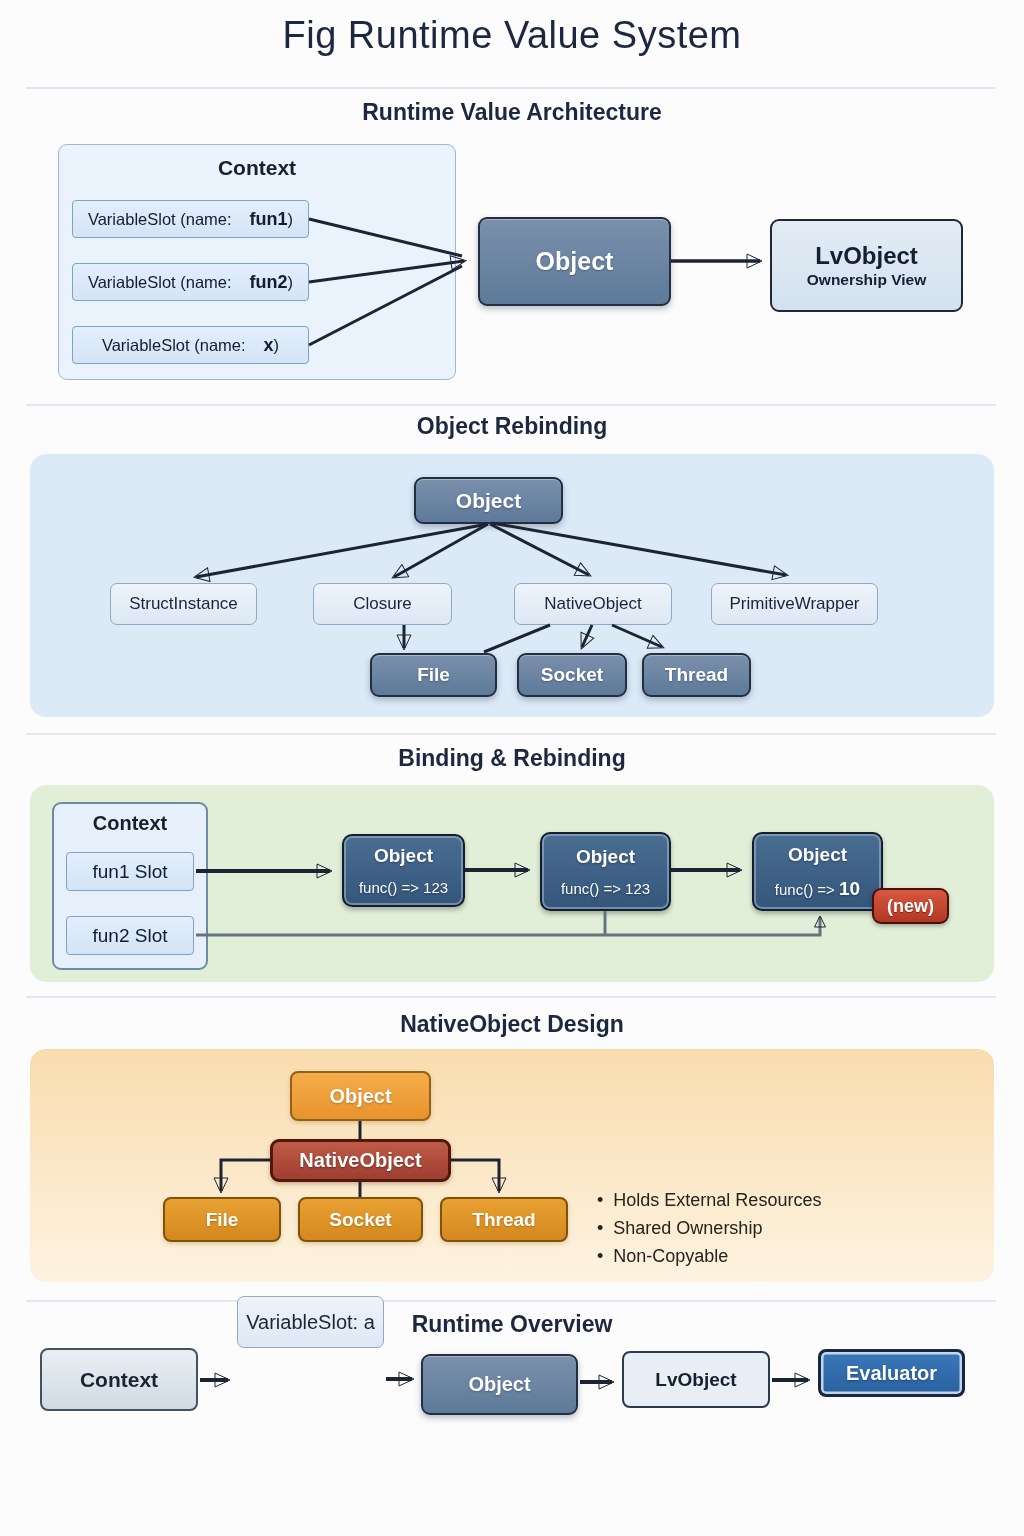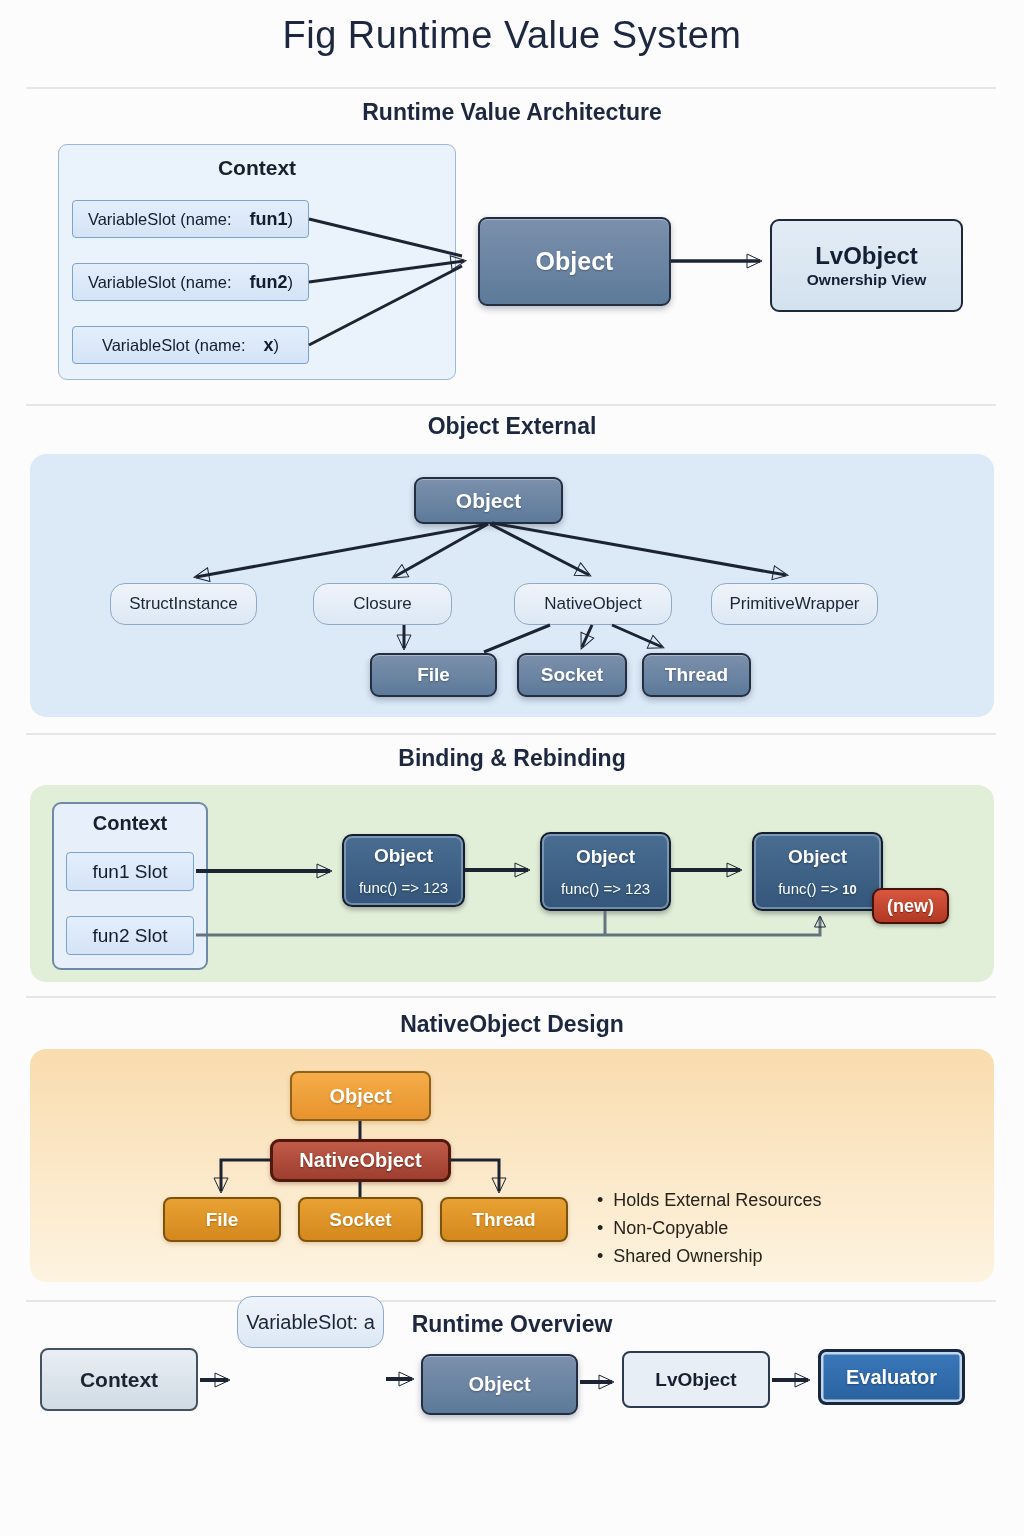--- a/index.html
+++ b/index.html
@@ -32,21 +32,21 @@
 
   
   .slate{
     background:linear-gradient(180deg,#7b90ac,#5d7a9a);
     border:2.5px solid #232e40; border-radius:9px; color:#fff; font-weight:700;
     box-shadow:0 3px 6px rgba(30,40,60,.3), inset 0 1px 0 rgba(255,255,255,.35);
     text-shadow:0 1px 2px rgba(20,30,45,.35);
   }
   .lightbox{
     background:linear-gradient(180deg,#eef3fa,#dde8f4);
-    border:1.5px solid #8fa9c6; border-radius:15px; color:#1a2636;text-align:center;
+    border:1.5px solid #8fa9c6; border-radius:7px; color:#1a2636;text-align:center;
   }
   .slotbox{
     background:linear-gradient(180deg,#e3eefb,#d4e4f6);
     border:1.5px solid #7da2cc; border-radius:4px; color:#141d2b; font-size:16.5px;
   }
   .lv1{
     background:linear-gradient(180deg,#e3ecf5,#d3e1ef);
     border:2.5px solid #1e2838; border-radius:9px; color:#131f33;
   }
   .darkblue{
@@ -84,21 +84,21 @@
     border:3px solid #17273f; border-radius:8px; color:#fff; font-weight:700;
     box-shadow:inset 0 0 0 2.5px rgba(220,232,245,.85);
     text-shadow:0 1px 2px rgba(10,25,50,.4);
   }
 
   .panel-label{font-weight:700; font-size:21px; color:#16202e; text-align:center;}
   .obj-sub{font-size:15px; font-weight:400; margin-top:12px;}
   .bullet-row{display:flex; align-items:center; height:28px; font-size:18px; color:#26221c;}
   .bullet-row::before{content:"\2022"; margin-right:10px; font-size:18px; color:#26221c;}
   .name-strong{font-weight:600; font-size:18px;margin-left:18px;}
-  .bold{font-weight:700; font-size:13px;}
+  .bold{font-weight:700; font-size:19px;}
 
   svg.connectors{position:absolute; left:0; top:0; pointer-events:none;}
   svg.connectors line, svg.connectors path{stroke:var(--arrow,#1c2433); fill:none;}
   svg.connectors .gray{stroke:var(--gray-arrow,#64747f);}
 </style>
 </head>
 <body>
 
 <div class="page">
 
@@ -127,21 +127,21 @@
   </div>
 
   <div class="abs slate center" style="left:478px;top:217px;width:193px;height:89px;font-size:25px">Object</div>
 
   <div class="abs lv1 col" style="left:770px;top:219px;width:193px;height:93px">
     <div style="font-size:24px;font-weight:700">LvObject</div>
     <div style="font-size:15.5px;font-weight:700;margin-top:1px">Ownership View</div>
   </div>
 
   <div class="hr" style="top:404px"></div>
-  <div class="abs sec-h" style="top:413px">Object External</div>
+  <div class="abs sec-h" style="top:413px">Object Rebinding</div>
   <div class="abs hier-panel" style="left:30px;top:454px;width:964px;height:263px"></div>
 
   <div class="abs slate center" style="left:414px;top:477px;width:149px;height:47px;font-size:21px">Object</div>
 
   <div class="abs lightbox center" style="left:110px;top:583px;width:147px;height:42px;font-size:17px">StructInstance</div>
   <div class="abs lightbox center" style="left:313px;top:583px;width:139px;height:42px;font-size:17px">Closure</div>
   <div class="abs lightbox center" style="left:514px;top:583px;width:158px;height:42px;font-size:17px">NativeObject</div>
   <div class="abs lightbox center" style="left:711px;top:583px;width:167px;height:42px;font-size:17px">PrimitiveWrapper</div>
 
   <div class="abs slate center" style="left:370px;top:653px;width:127px;height:44px;font-size:19px">File</div>
@@ -179,32 +179,32 @@
   <div class="abs orange-panel" style="left:30px;top:1049px;width:964px;height:233px"></div>
 
   <div class="abs orangebox center" style="left:290px;top:1071px;width:141px;height:50px;font-size:20px">Object</div>
   <div class="abs brick center" style="left:270px;top:1139px;width:181px;height:43px;font-size:20px">NativeObject</div>
   <div class="abs orangebox deep center" style="left:163px;top:1197px;width:118px;height:45px;font-size:19px">File</div>
   <div class="abs orangebox deep center" style="left:298px;top:1197px;width:125px;height:45px;font-size:19px">Socket</div>
   <div class="abs orangebox deep center" style="left:440px;top:1197px;width:128px;height:45px;font-size:19px">Thread</div>
 
   <div class="abs" style="left:597px;top:1186px;width:340px">
     <div class="bullet-row">Holds External Resources</div>
+    <div class="bullet-row">Shared Ownership</div>
     <div class="bullet-row">Non-Copyable</div>
-    <div class="bullet-row">Shared Ownership</div>
   </div>
 
   <div class="hr" style="top:1300px"></div>
   <div class="abs sec-h" style="top:1311px">Runtime Overview</div>
 
   <div class="abs ctx-bottom center" style="left:40px;top:1348px;width:158px;height:63px;font-size:21px">Context</div>
   <div class="abs lightbox center" style="left:237px;top:1296px;width:147px;height:52px;font-size:20px;border-width:1.5px">VariableSlot: a</div>
   <div class="abs slate center" style="left:421px;top:1354px;width:157px;height:61px;font-size:20px">Object</div>
   <div class="abs lv-bottom center" style="left:622px;top:1351px;width:148px;height:57px;font-size:19px">LvObject</div>
-  <div class="abs evaluator center" style="left:818px;top:1349px;width:147px;height:56px;font-size:20px">Evaluator</div>
+  <div class="abs evaluator center" style="left:818px;top:1349px;width:147px;height:48px;font-size:20px">Evaluator</div>
 
   <svg class="connectors" width="1024" height="1536" viewBox="0 0 1024 1536">
     <defs>
       <marker id="ah" markerUnits="userSpaceOnUse" markerWidth="18" markerHeight="16" refX="14" refY="8" orient="auto">
         <path d="M1,1 L16,8 L1,15 z" fill="#1c2433" stroke="none"></path>
       </marker>
       <marker id="ahg" markerUnits="userSpaceOnUse" markerWidth="14" markerHeight="13" refX="11" refY="6.5" orient="auto">
         <path d="M1,1 L12,6.5 L1,12 z" fill="#64747f" stroke="none"></path>
       </marker>
     </defs>

